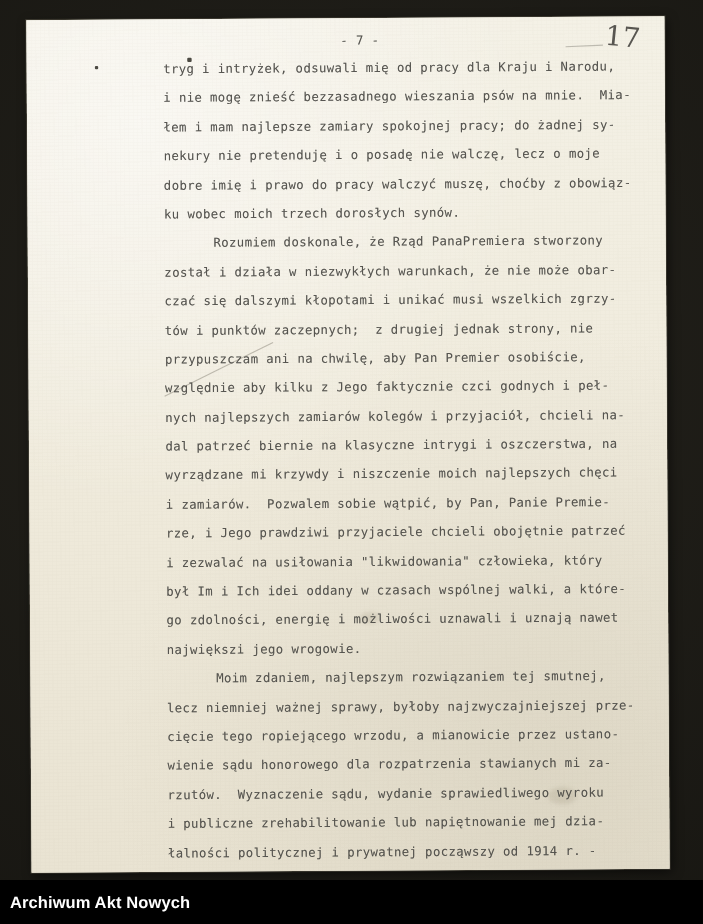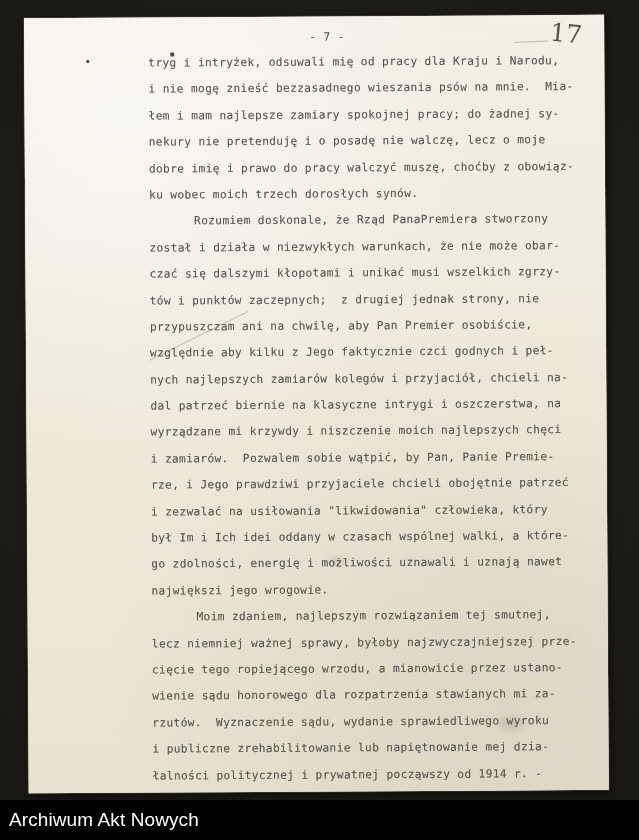--- a/index.html
+++ b/index.html
@@ -141,22 +141,22 @@
     height: 40px;
     background: #000000;
     display: flex;
     align-items: center;
     padding-left: 9px;
     box-sizing: border-box;
   }
   #archive-label {
     color: #ffffff;
     font-family: "Liberation Sans", sans-serif;
-    font-size: 19px;
-    font-weight: normal;
+    font-size: 15px;
+    font-weight: bold;
     letter-spacing: 0.1px;
   }
 </style>
 </head>
 <body>
 
 <div id="viewer">
 
   <div id="scan-backdrop"></div>
 

